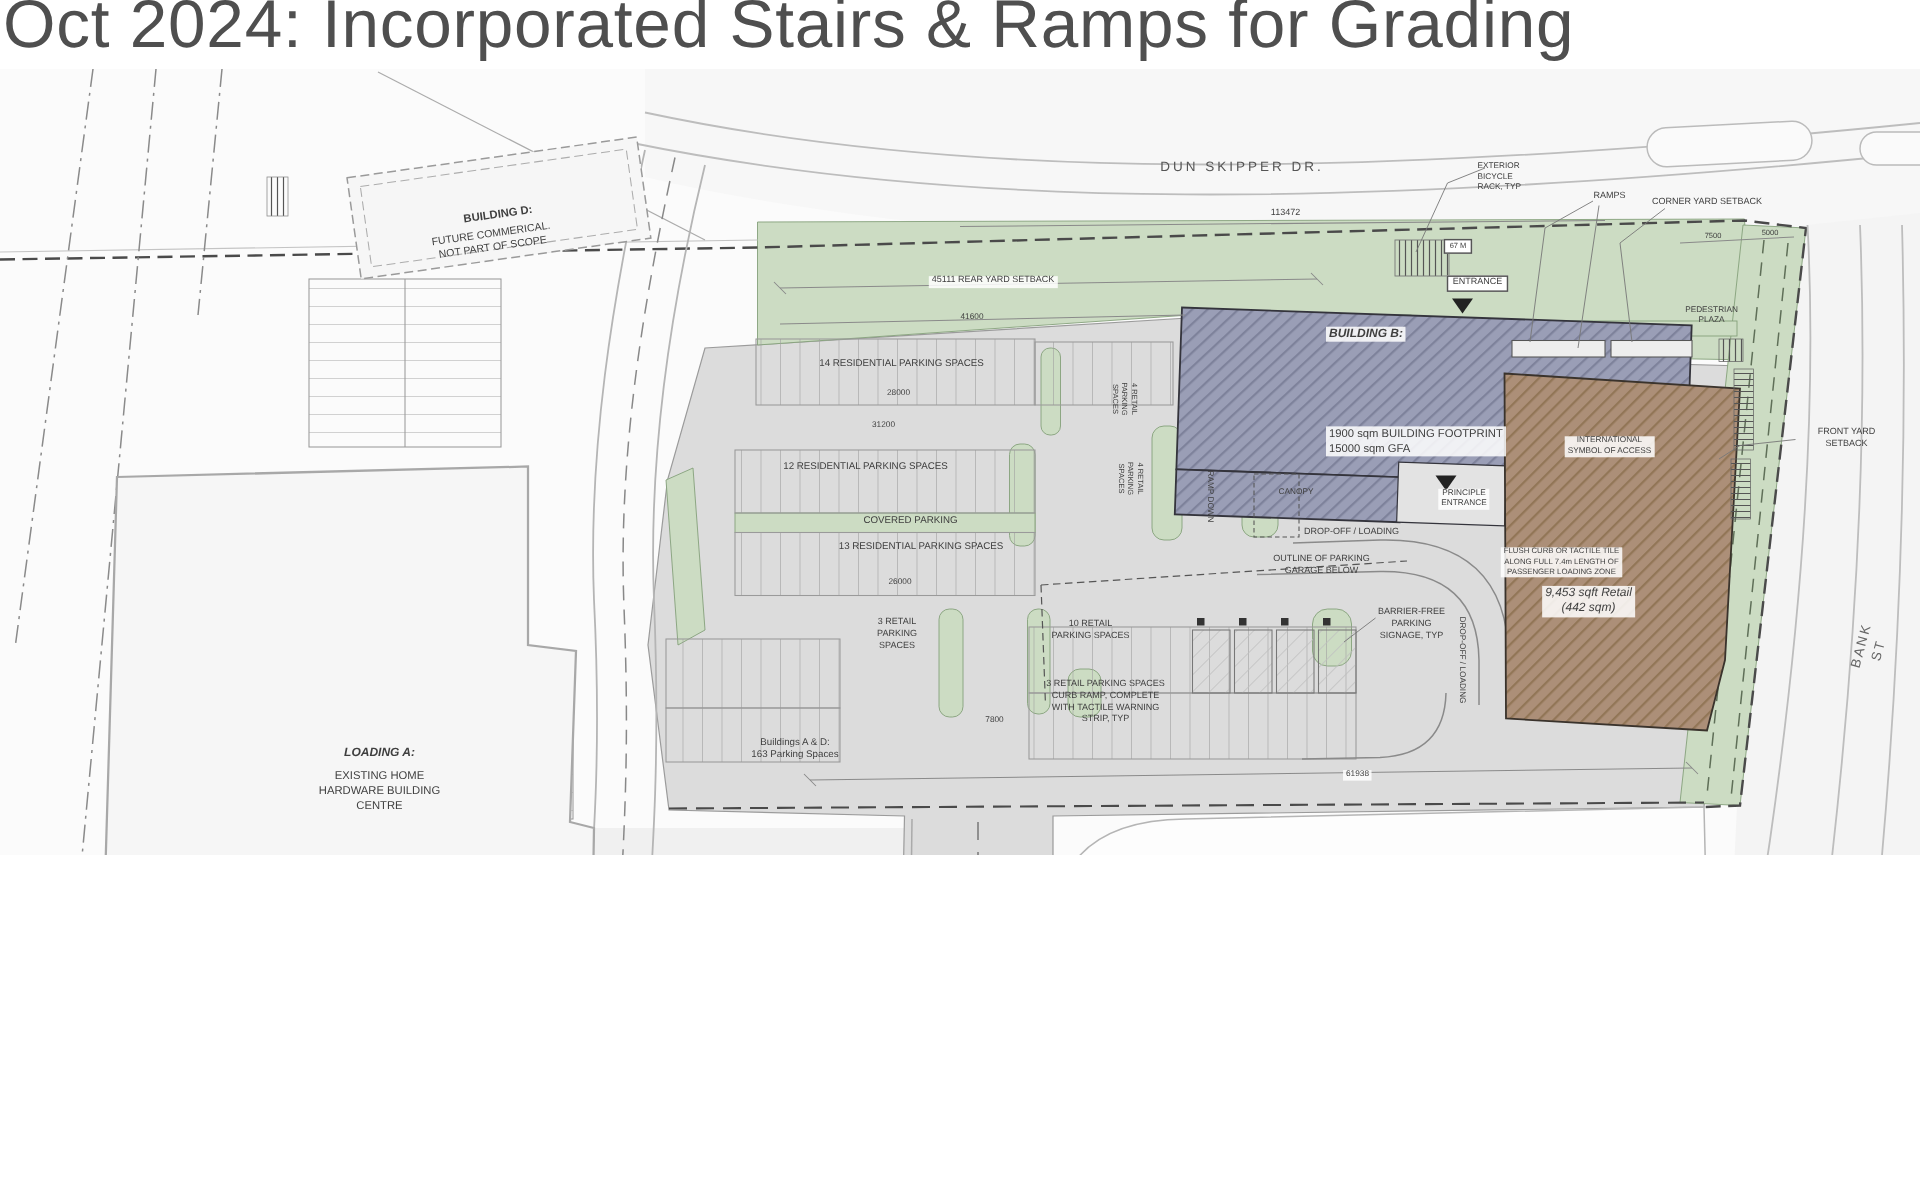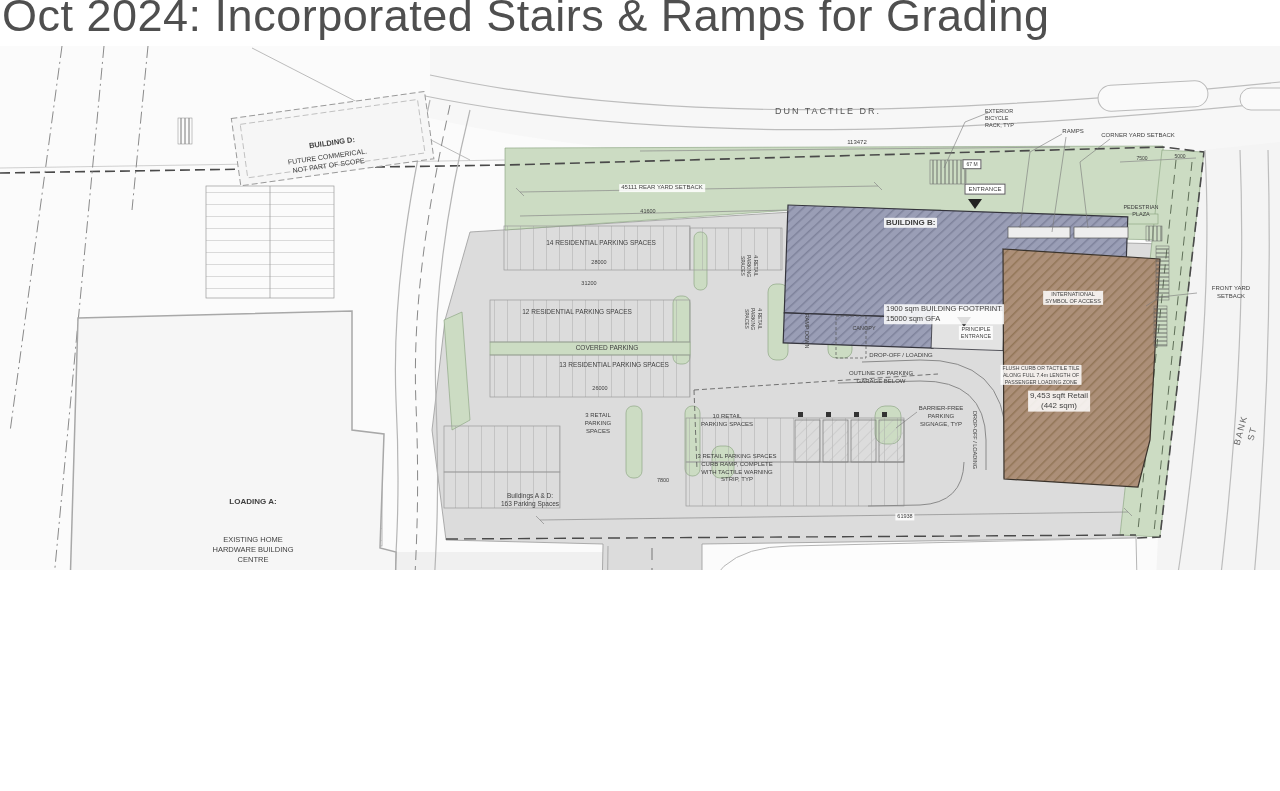--- a/index.html
+++ b/index.html
@@ -6,21 +6,21 @@
   .page{position:relative;width:1280px;height:570px;overflow:hidden;background:#fff;
         font-family:"Liberation Sans",sans-serif;}
   .title{position:absolute;left:2px;top:-8px;width:1270px;font-size:45px;line-height:1.05;
          font-weight:400;color:#4f4f4f;letter-spacing:.5px;white-space:nowrap;}
   svg{position:absolute;left:0;top:0;}
   .lbl{position:absolute;transform:translate(-50%,-50%);color:#3f3f3f;text-align:center;
        white-space:pre-line;line-height:1.3;pointer-events:none;}
   .lbl-l{position:absolute;transform:translate(0,-50%);color:#3f3f3f;text-align:left;
        white-space:pre-line;line-height:1.3;pointer-events:none;}
   .s5{font-size:5px;} .s52{font-size:5.2px;} .s55{font-size:5.5px;} .s6{font-size:6px;}
-  .s65{font-size:6.5px;} .s7{font-size:7px;} .s75{font-size:7.5px;} .s8{font-size:8px;}
+  .s65{font-size:6.5px;} .s7{font-size:7px;} .s75{font-size:7.5px;} .s8{font-size:8px;font-style:italic;}
   .s9{font-size:9px;} .s13{font-size:13px;}
   .bold{font-weight:bold;}
   .rot90{transform:translate(-50%,-50%) rotate(90deg);}
   .rotm8{transform:translate(-50%,-50%) rotate(-8deg);}
   .rotbank{transform:translate(-50%,-50%) rotate(-75deg);letter-spacing:1.5px;color:#666;}
   .bg{background:rgba(255,255,255,.85);padding:0 2px;}
   .boxed{background:#fff;border:.7px solid #555;padding:.5px 3px;}
   .ls2{letter-spacing:2px;color:#555;}
   .ls08{letter-spacing:.8px;color:#555;}
   .legend{position:absolute;left:1230px;top:628px;width:58px;color:#333;text-align:left;
@@ -199,34 +199,34 @@
     <path d="M1062,134 L1030,152 L1020,228"></path>
     <path d="M1066,137 L1052,232"></path>
     <path d="M1110,139 L1080,162 L1088,228"></path>
     <path d="M1197,293 L1160,297 L1146,306"></path>
     <path d="M917,412 L896,428"></path>
   </g>
 </svg>
 
 <div class="title">Oct 2024: Incorporated Stairs &amp; Ramps for Grading</div>
 
-<div class="lbl s9 ls2" style="left:828px;top:112px">DUN TACTILE DR.</div>
+<div class="lbl s9 ls2" style="left:828px;top:112px">DUN SKIPPER DR.</div>
 <div class="lbl s9 rotbank" style="left:1247px;top:432px">BANK ST</div>
 
 <div class="lbl s75 bold rotm8" style="left:332px;top:143px">BUILDING D:</div>
 <div class="lbl s7 rotm8" style="left:328px;top:161px">FUTURE COMMERICAL.
 NOT PART OF SCOPE</div>
 
 <div class="lbl s8 bold" style="left:253px;top:502px">LOADING A:</div>
-<div class="lbl s75" style="left:253px;top:550px">EXISTING HOME
+<div class="lbl s75" style="left:253px;top:527px">EXISTING HOME
 HARDWARE BUILDING
 CENTRE</div>
 
 <div class="lbl-l s8 bold bg" style="left:884px;top:223px">BUILDING B:</div>
-<div class="lbl-l s75 bg" style="left:884px;top:314px">1900 sqm BUILDING FOOTPRINT
+<div class="lbl-l s75 bg" style="left:884px;top:294px">1900 sqm BUILDING FOOTPRINT
 15000 sqm GFA</div>
 
 <div class="lbl s7 ls08" style="left:898px;top:731px">FUTURE BUILDING C
 +/- 6 STOREYS RESIDENTIAL
 NOT PART OF SCOPE</div>
 
 <div class="lbl s65" style="left:601px;top:243px">14 RESIDENTIAL PARKING SPACES</div>
 <div class="lbl s65" style="left:577px;top:312px">12 RESIDENTIAL PARKING SPACES</div>
 <div class="lbl s65" style="left:607px;top:348px">COVERED PARKING</div>
 <div class="lbl s65" style="left:614px;top:365px">13 RESIDENTIAL PARKING SPACES</div>

